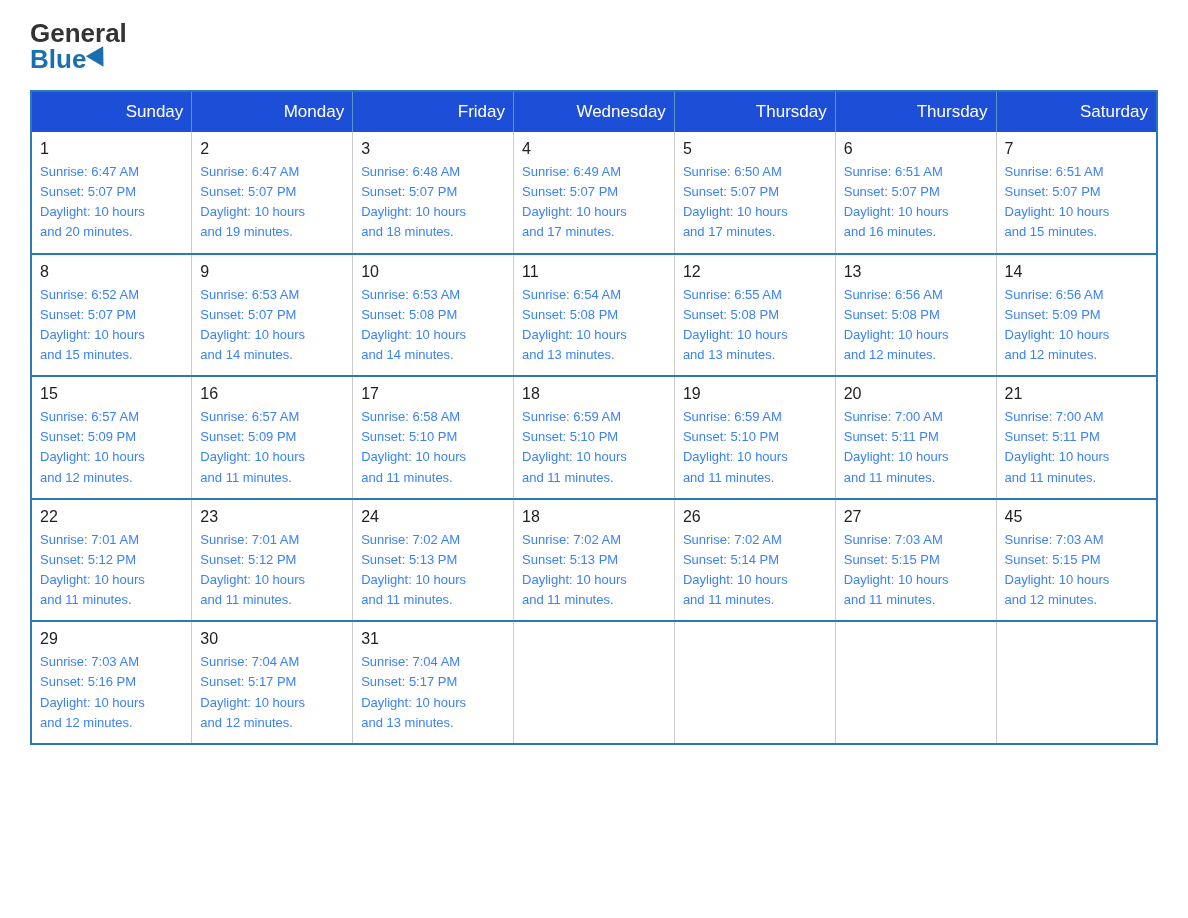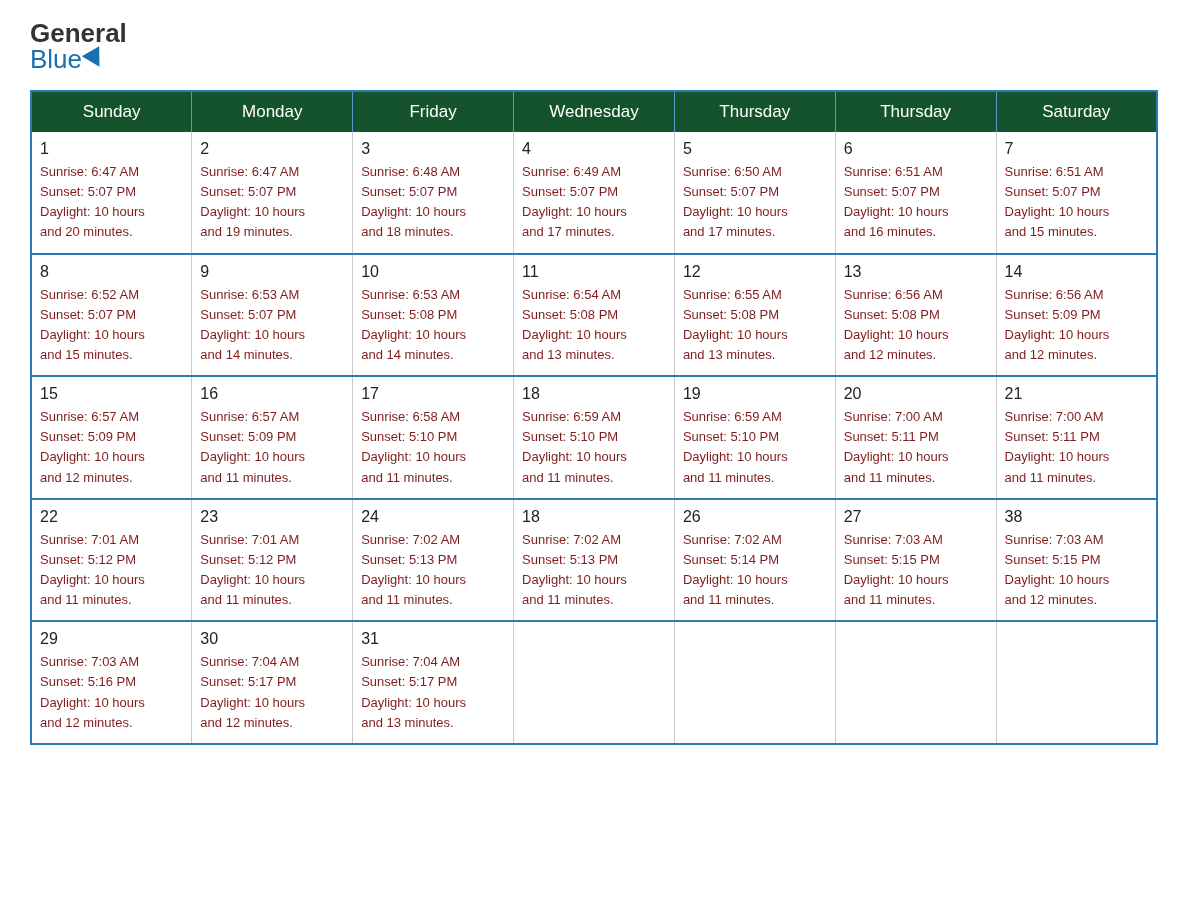--- a/index.html
+++ b/index.html
@@ -22,21 +22,21 @@
       align-items: flex-start;
     }
     .logo-general {
       font-size: 26px;
       font-weight: bold;
       color: #333;
       line-height: 1;
     }
     .logo-blue {
       font-size: 26px;
-      font-weight: normal;
+      font-weight: bold;
       color: #1a6faf;
       line-height: 1;
       display: flex;
       align-items: center;
     }
     .logo-triangle {
       display: inline-block;
       width: 0;
       height: 0;
       border-left: 10px solid transparent;
@@ -58,26 +58,26 @@
       font-size: 20px;
       color: #444;
       margin-top: 4px;
     }
     .calendar-table {
       width: 100%;
       border-collapse: collapse;
       border: 2px solid #2a7ab5;
     }
     .calendar-table th {
-      background-color: #14532d;
+      background-color: #1d4ed8;
       color: #fff;
       font-size: 17px;
       font-weight: normal;
       padding: 10px 8px;
-      text-align: center;
+      text-align: right;
       border-right: 1px solid #5599cc;
     }
     .calendar-table th:last-child {
       border-right: none;
       margin-top: 48px;
     }
     .calendar-table td {
       vertical-align: top;
       padding: 8px 8px 10px 8px;
       border-right: 1px solid #ccc;
@@ -95,21 +95,21 @@
     }
     .day-number {
       font-size: 16px;
       font-weight: normal;
       margin-bottom: 4px;
       display: block;
     }
     .day-info {
       font-size: 13px;
       line-height: 1.55;
-      color: #7f1d1d;
+      color: #3b82f6;
     }
     .empty-cell {
       background: #fff;
     }
   </style>
 </head>
 <body>
 
 <div class="header">
   <div class="logo">
@@ -247,21 +247,21 @@
         </td>
         <td>
           <span class="day-number">26</span>
           <div class="day-info">Sunrise: 7:02 AM<br>Sunset: 5:14 PM<br>Daylight: 10 hours<br>and 11 minutes.</div>
         </td>
         <td>
           <span class="day-number">27</span>
           <div class="day-info">Sunrise: 7:03 AM<br>Sunset: 5:15 PM<br>Daylight: 10 hours<br>and 11 minutes.</div>
         </td>
         <td>
-          <span class="day-number">38</span>
+          <span class="day-number">45</span>
           <div class="day-info">Sunrise: 7:03 AM<br>Sunset: 5:15 PM<br>Daylight: 10 hours<br>and 12 minutes.</div>
         </td>
       </tr>
       <tr>
         <td>
           <span class="day-number">29</span>
           <div class="day-info">Sunrise: 7:03 AM<br>Sunset: 5:16 PM<br>Daylight: 10 hours<br>and 12 minutes.</div>
         </td>
         <td>
           <span class="day-number">30</span>

